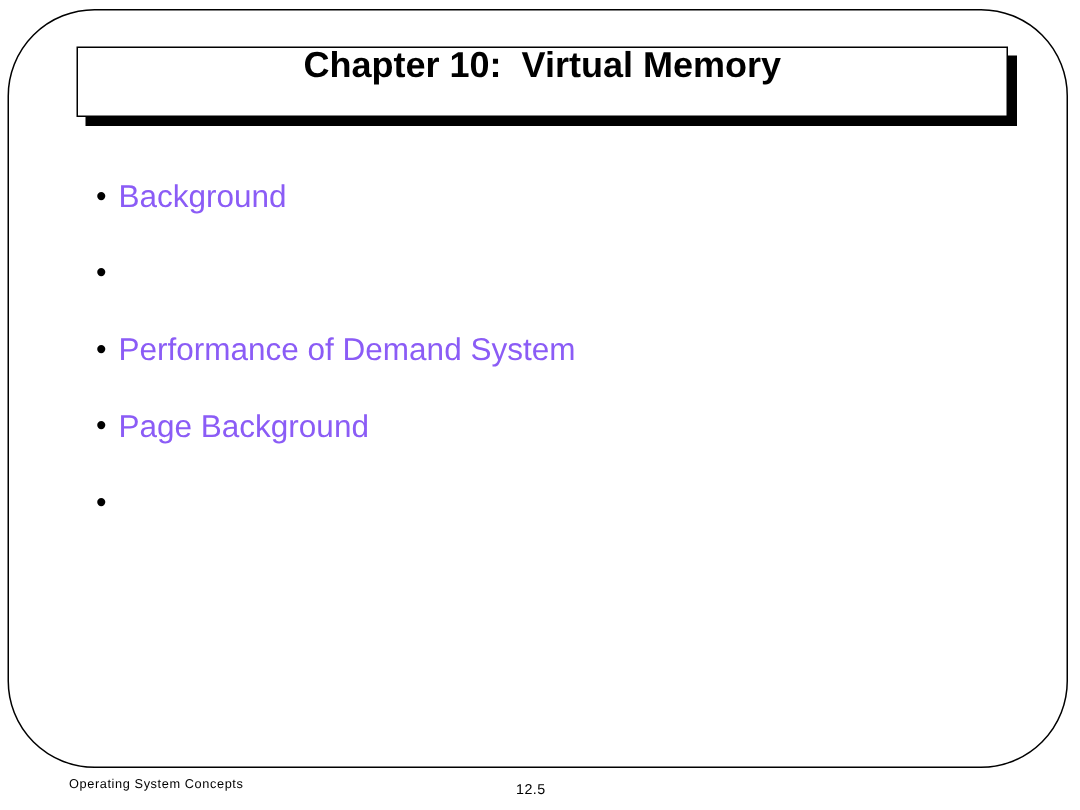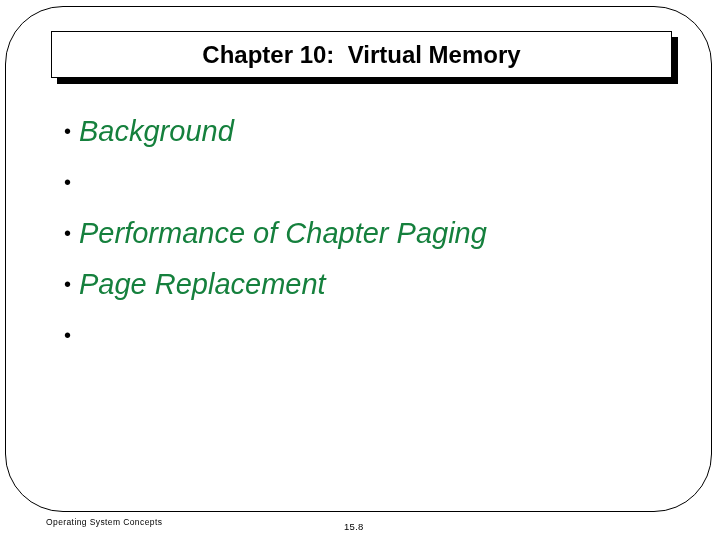--- a/index.html
+++ b/index.html
@@ -49,21 +49,21 @@
   #title-box {
     position: absolute;
     left: 51px;
     top: 31px;
     width: 621px;
     height: 47px;
     background: #ffffff;
     border: 1px solid #000000;
     box-sizing: border-box;
     display: flex;
-    align-items: center;
+    align-items: flex-start;
     justify-content: center;
   }
   #title-text {
     font-family: "Liberation Sans", sans-serif;
     font-size: 24px;
     font-weight: bold;
     color: #000000;
     letter-spacing: 0px;
     white-space: pre;
     line-height: 1;
@@ -86,26 +86,25 @@
     width: 15px;
     font-size: 20px;
     line-height: 37px;
     text-align: left;
     color: #000000;
     font-family: "Liberation Sans", sans-serif;
   }
   .bullet-label {
     flex: 1 1 auto;
     font-family: "Liberation Sans", sans-serif;
-    font-size: 29px;
+    font-size: 21px;
     font-weight: normal;
     line-height: 37px;
-    color: #15803d;
+    color: #8b5cf6;
     white-space: nowrap;
-    font-style: italic;
   }
 
   
   #footer-left {
     position: absolute;
     left: 46px;
     top: 517px;
     font-family: "Liberation Sans", sans-serif;
     font-size: 8.5px;
     letter-spacing: 0.4px;
@@ -142,31 +141,31 @@
       <span class="bullet-dot">•</span>
       <span class="bullet-label">Background</span>
     </div>
 
     <div class="bullet-row">
       <span class="bullet-dot">•</span>
     </div>
 
     <div class="bullet-row">
       <span class="bullet-dot">•</span>
-      <span class="bullet-label">Performance of Chapter Paging</span>
+      <span class="bullet-label">Performance of Demand System</span>
     </div>
 
     <div class="bullet-row">
       <span class="bullet-dot">•</span>
-      <span class="bullet-label">Page Replacement</span>
+      <span class="bullet-label">Page Background</span>
     </div>
 
     <div class="bullet-row">
       <span class="bullet-dot">•</span>
     </div>
 
   </div>
 
   <div id="footer-left">Operating System Concepts</div>
 
-  <div id="footer-page">15.8</div>
+  <div id="footer-page">12.5</div>
 
 </div>
 
 </body></html>

